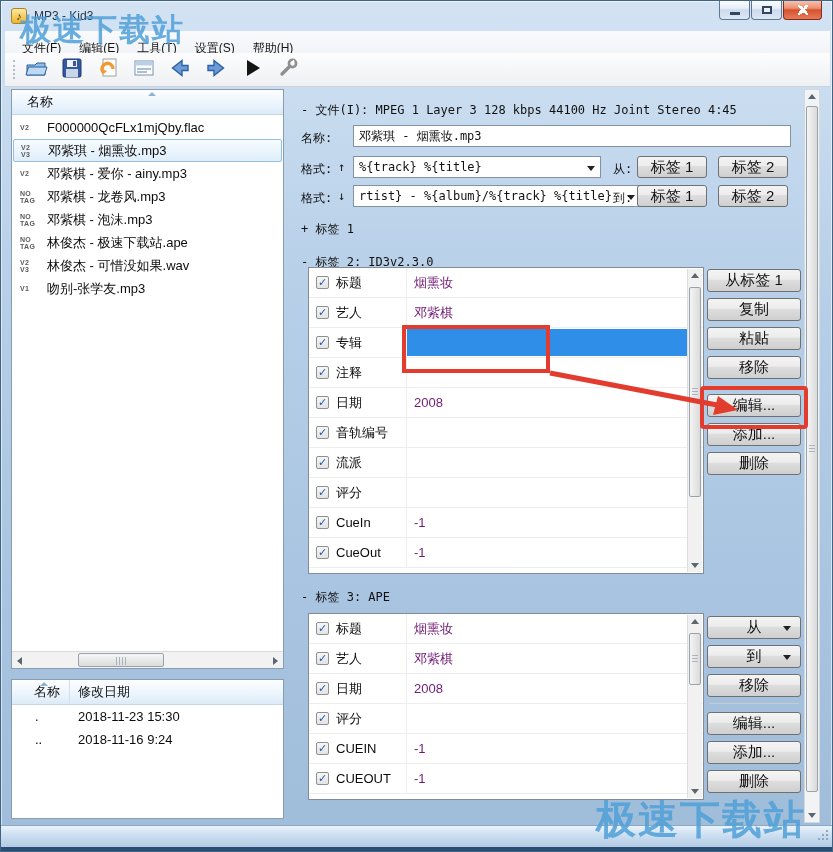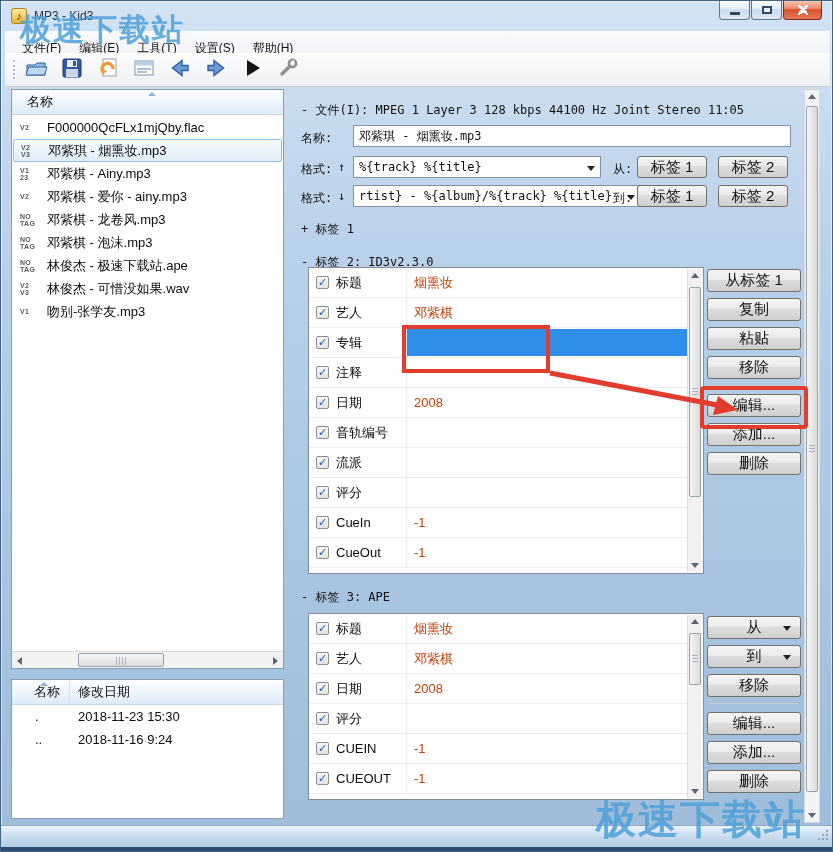--- a/index.html
+++ b/index.html
@@ -73,21 +73,21 @@
     background:linear-gradient(#f4f4f4,#ececec 45%,#dedede 46%,#cfcfcf)}
   .fmt-btns{position:absolute;display:flex;gap:11px}
   .fmt-btns .win7-btn{width:70px;height:22px}
   .tag-table{position:absolute;background:#fff;border:1px solid #828b97}
   .tag-row{position:relative;height:30px;border-bottom:1px solid #ededed;display:flex;align-items:center}
   .tag-row::after{content:'';position:absolute;left:97px;top:0;bottom:0;width:1px;background:#ededed}
   .cb{position:absolute;left:7px;width:13px;height:13px;border:1px solid #8e8f8f;border-radius:2px;
     background:linear-gradient(#f6f6f6,#e4e4e4);display:flex;align-items:center;justify-content:center}
   .ck{color:#2257a8;font-size:11px;font-weight:bold;margin-top:-1px}
   .tlabel{position:absolute;left:27px;font-size:13px;color:#0c0c0c;white-space:nowrap}
-  .tvalue{position:absolute;left:105px;right:17px;font-size:13px;color:#c2410c;white-space:nowrap;overflow:hidden;z-index:2}
+  .tvalue{position:absolute;left:105px;right:17px;font-size:13px;color:#701a75;white-space:nowrap;overflow:hidden;z-index:2}
   .hl{position:absolute;left:98px;right:16px;top:1px;bottom:1px;background:var(--hl,#2f8fe8);z-index:1}
   .vscroll{position:absolute;top:1px;bottom:1px;right:1px;width:15px;background:#f1f1f1;border-left:1px solid #ddd}
   .vs-thumb{position:absolute;left:1px;right:1px;border:1px solid #98a2ac;border-radius:2px;
     background:linear-gradient(90deg,#f5f5f5,#dadada)}
   .vs-thumb::after{content:'';position:absolute;top:50%;left:2px;right:2px;height:8px;margin-top:-4px;
     background:repeating-linear-gradient(#aab4be 0 1px,transparent 1px 3px)}
   .tri.up{left:3px;top:4px;border-left:4px solid transparent;border-right:4px solid transparent;border-bottom:5px solid #5a6670}
   .tri.down{left:3px;bottom:4px;border-left:4px solid transparent;border-right:4px solid transparent;border-top:5px solid #5a6670}
   .btn-stack{position:absolute;width:94px}
   .btn-stack .win7-btn{height:23px;margin-bottom:6px}
@@ -201,24 +201,20 @@
     <div class="file-rows" id="file-rows">
         <div class="file-row">
           <span class="badge">V2</span>
           <span class="fname">F000000QcFLx1mjQby.flac</span>
         </div>
         <div class="file-row selected">
           <span class="badge">V2<br>V3</span>
           <span class="fname">邓紫琪 - 烟熏妆.mp3</span>
         </div>
         <div class="file-row">
-          <span class="badge">V1<br>23</span>
-          <span class="fname">邓紫棋 - Ainy.mp3</span>
-        </div>
-        <div class="file-row">
           <span class="badge">V2</span>
           <span class="fname">邓紫棋 - 爱你 - ainy.mp3</span>
         </div>
         <div class="file-row">
           <span class="badge">NO<br>TAG</span>
           <span class="fname">邓紫棋 - 龙卷风.mp3</span>
         </div>
         <div class="file-row">
           <span class="badge">NO<br>TAG</span>
           <span class="fname">邓紫棋 - 泡沫.mp3</span>
@@ -258,21 +254,21 @@
           <span class="folder-name">.</span>
           <span class="folder-date">2018-11-23 15:30</span>
         </div>
         <div class="folder-row">
           <span class="folder-name">..</span>
           <span class="folder-date">2018-11-16 9:24</span>
         </div>
       </div>
   </div>
 
-  <div class="rp-label mono" style="left:300px;top:101px">- 文件(I): MPEG 1 Layer 3 128 kbps 44100 Hz Joint Stereo 11:05</div>
+  <div class="rp-label mono" style="left:300px;top:101px">- 文件(I): MPEG 1 Layer 3 128 kbps 44100 Hz Joint Stereo 4:45</div>
   <div class="rp-label mono" style="left:300px;top:129px">名称:</div>
   <div class="textfield mono" style="left:352px;top:124px;width:438px;height:22px">
     <span>邓紫琪 - 烟熏妆.mp3</span>
   </div>
   <div class="rp-label mono" style="left:300px;top:160px">格式:</div>
   <div class="rp-label mono" style="left:337px;top:159px">↑</div>
   <div class="textfield combo mono" style="left:352px;top:155px;width:248px;height:22px">
     <span>%{track} %{title}</span>
     <span class="dd-tri"></span>
   </div>

